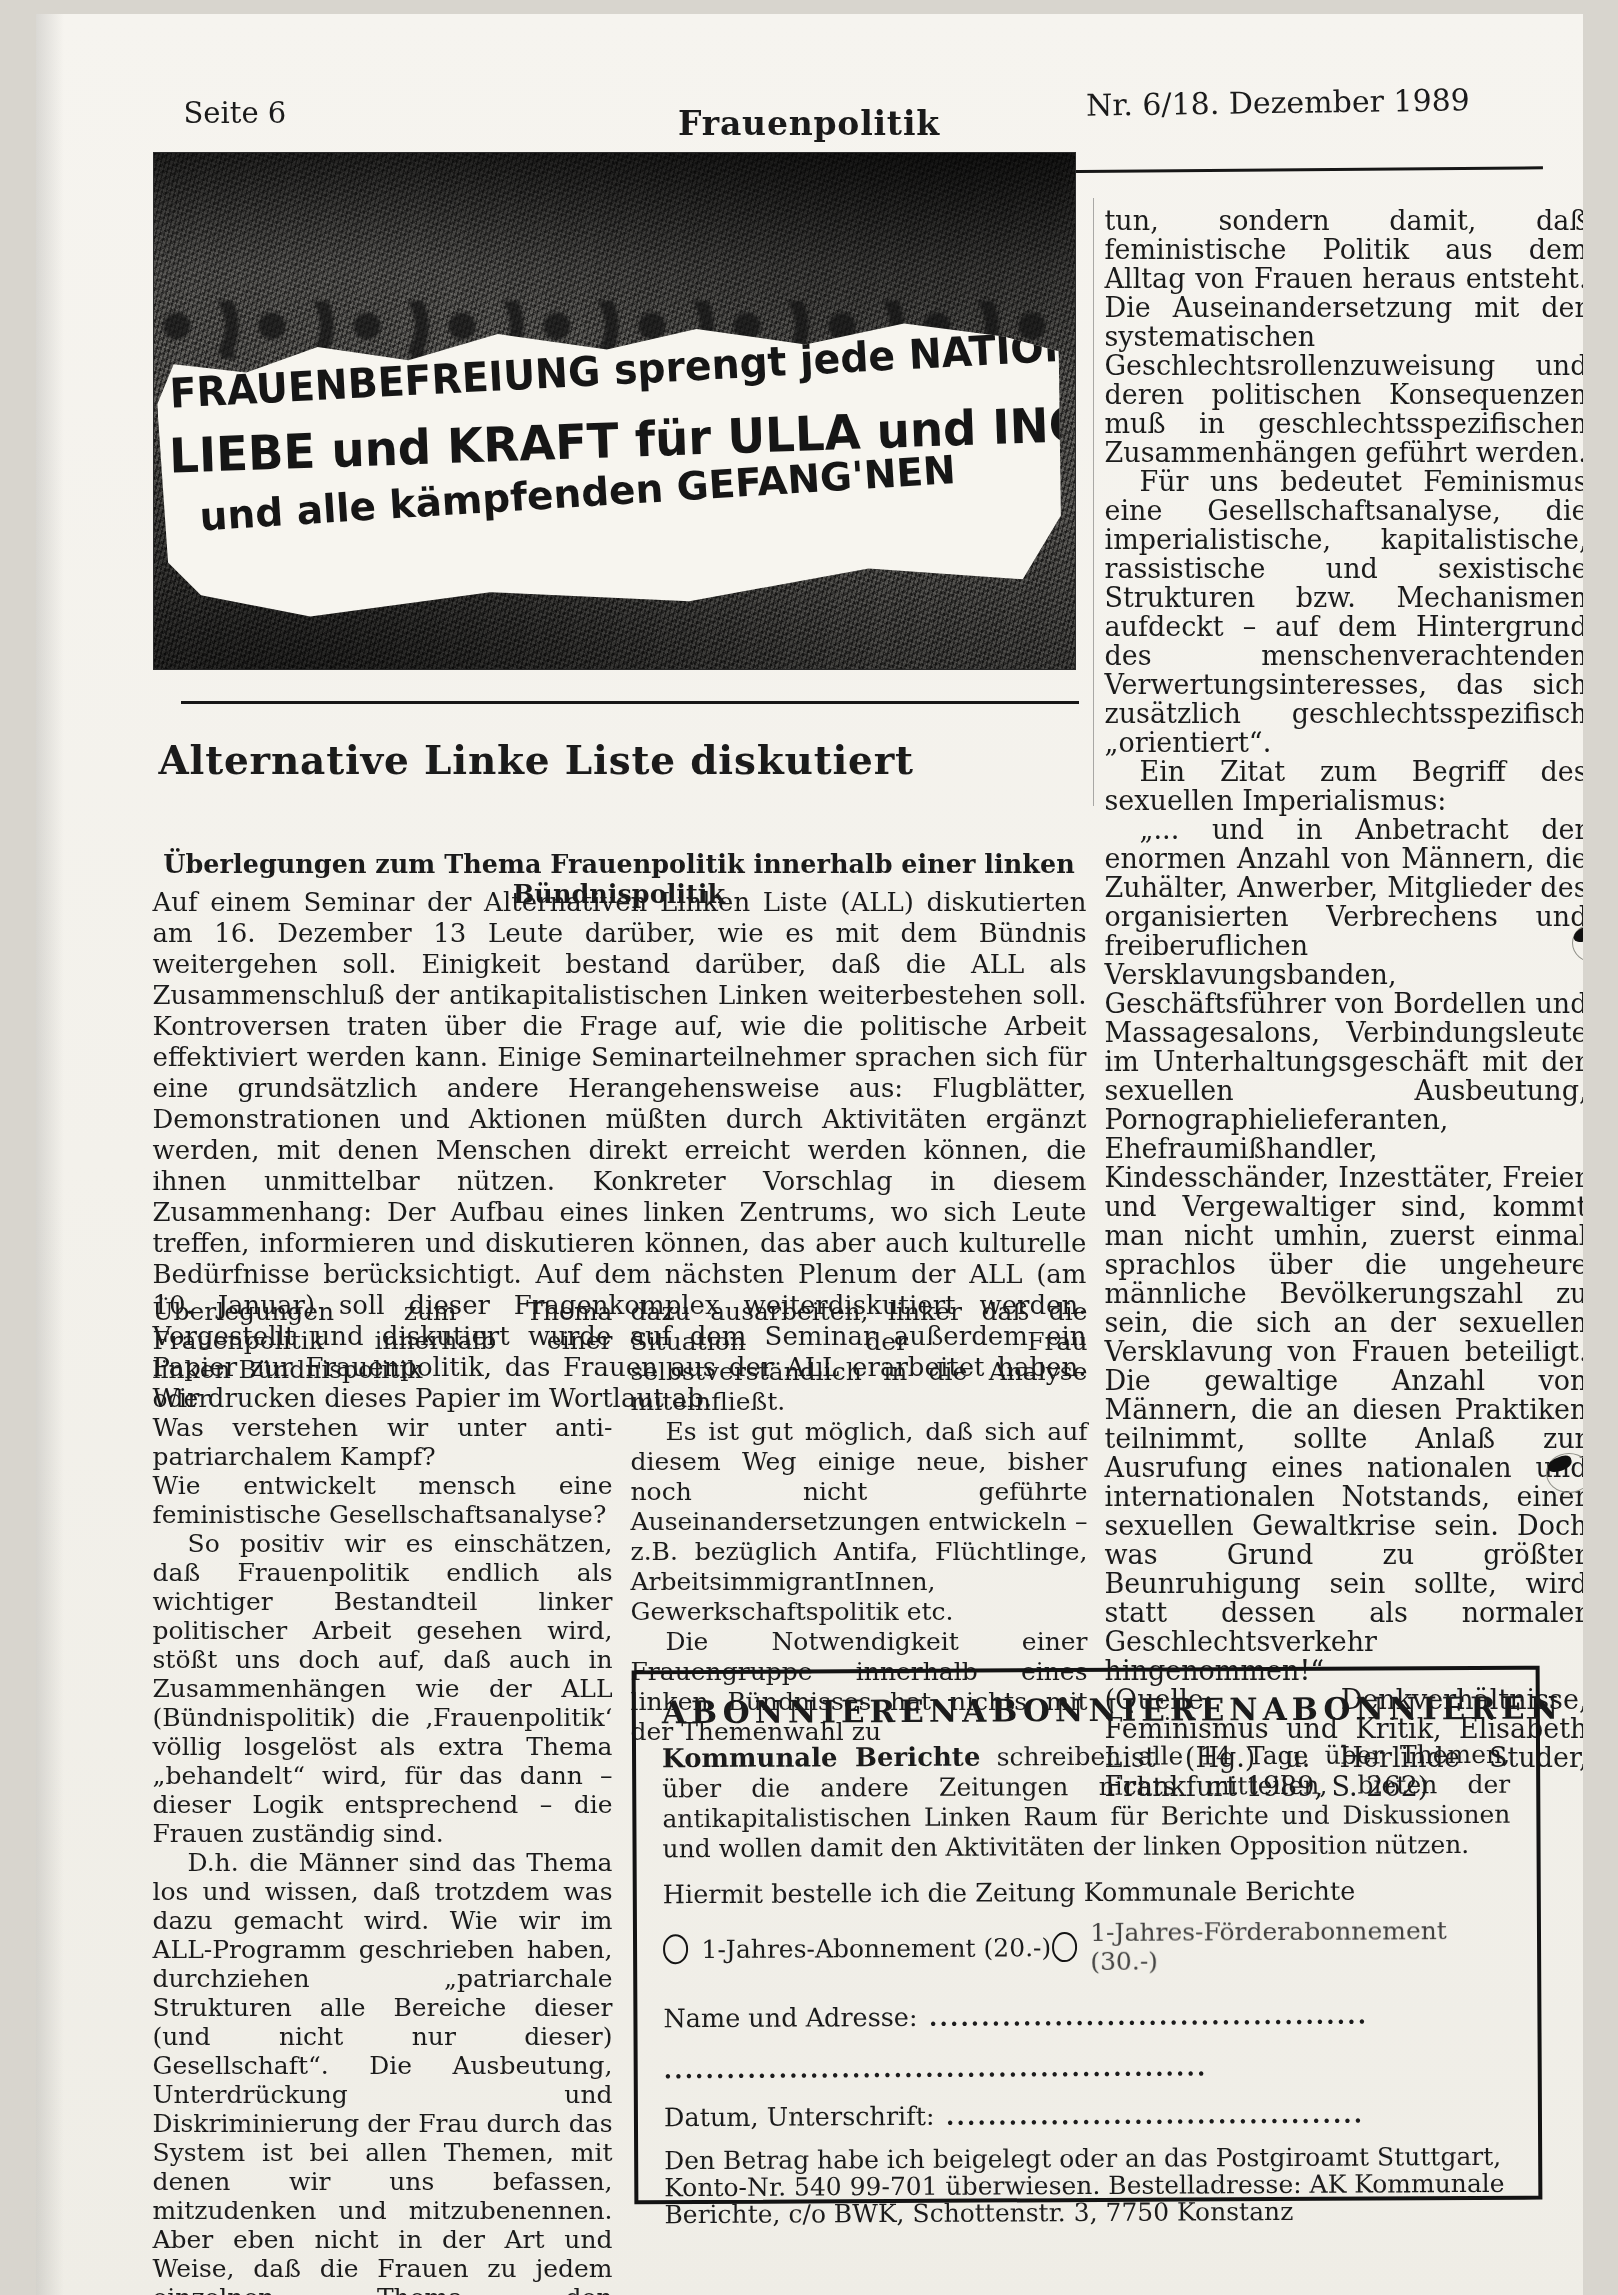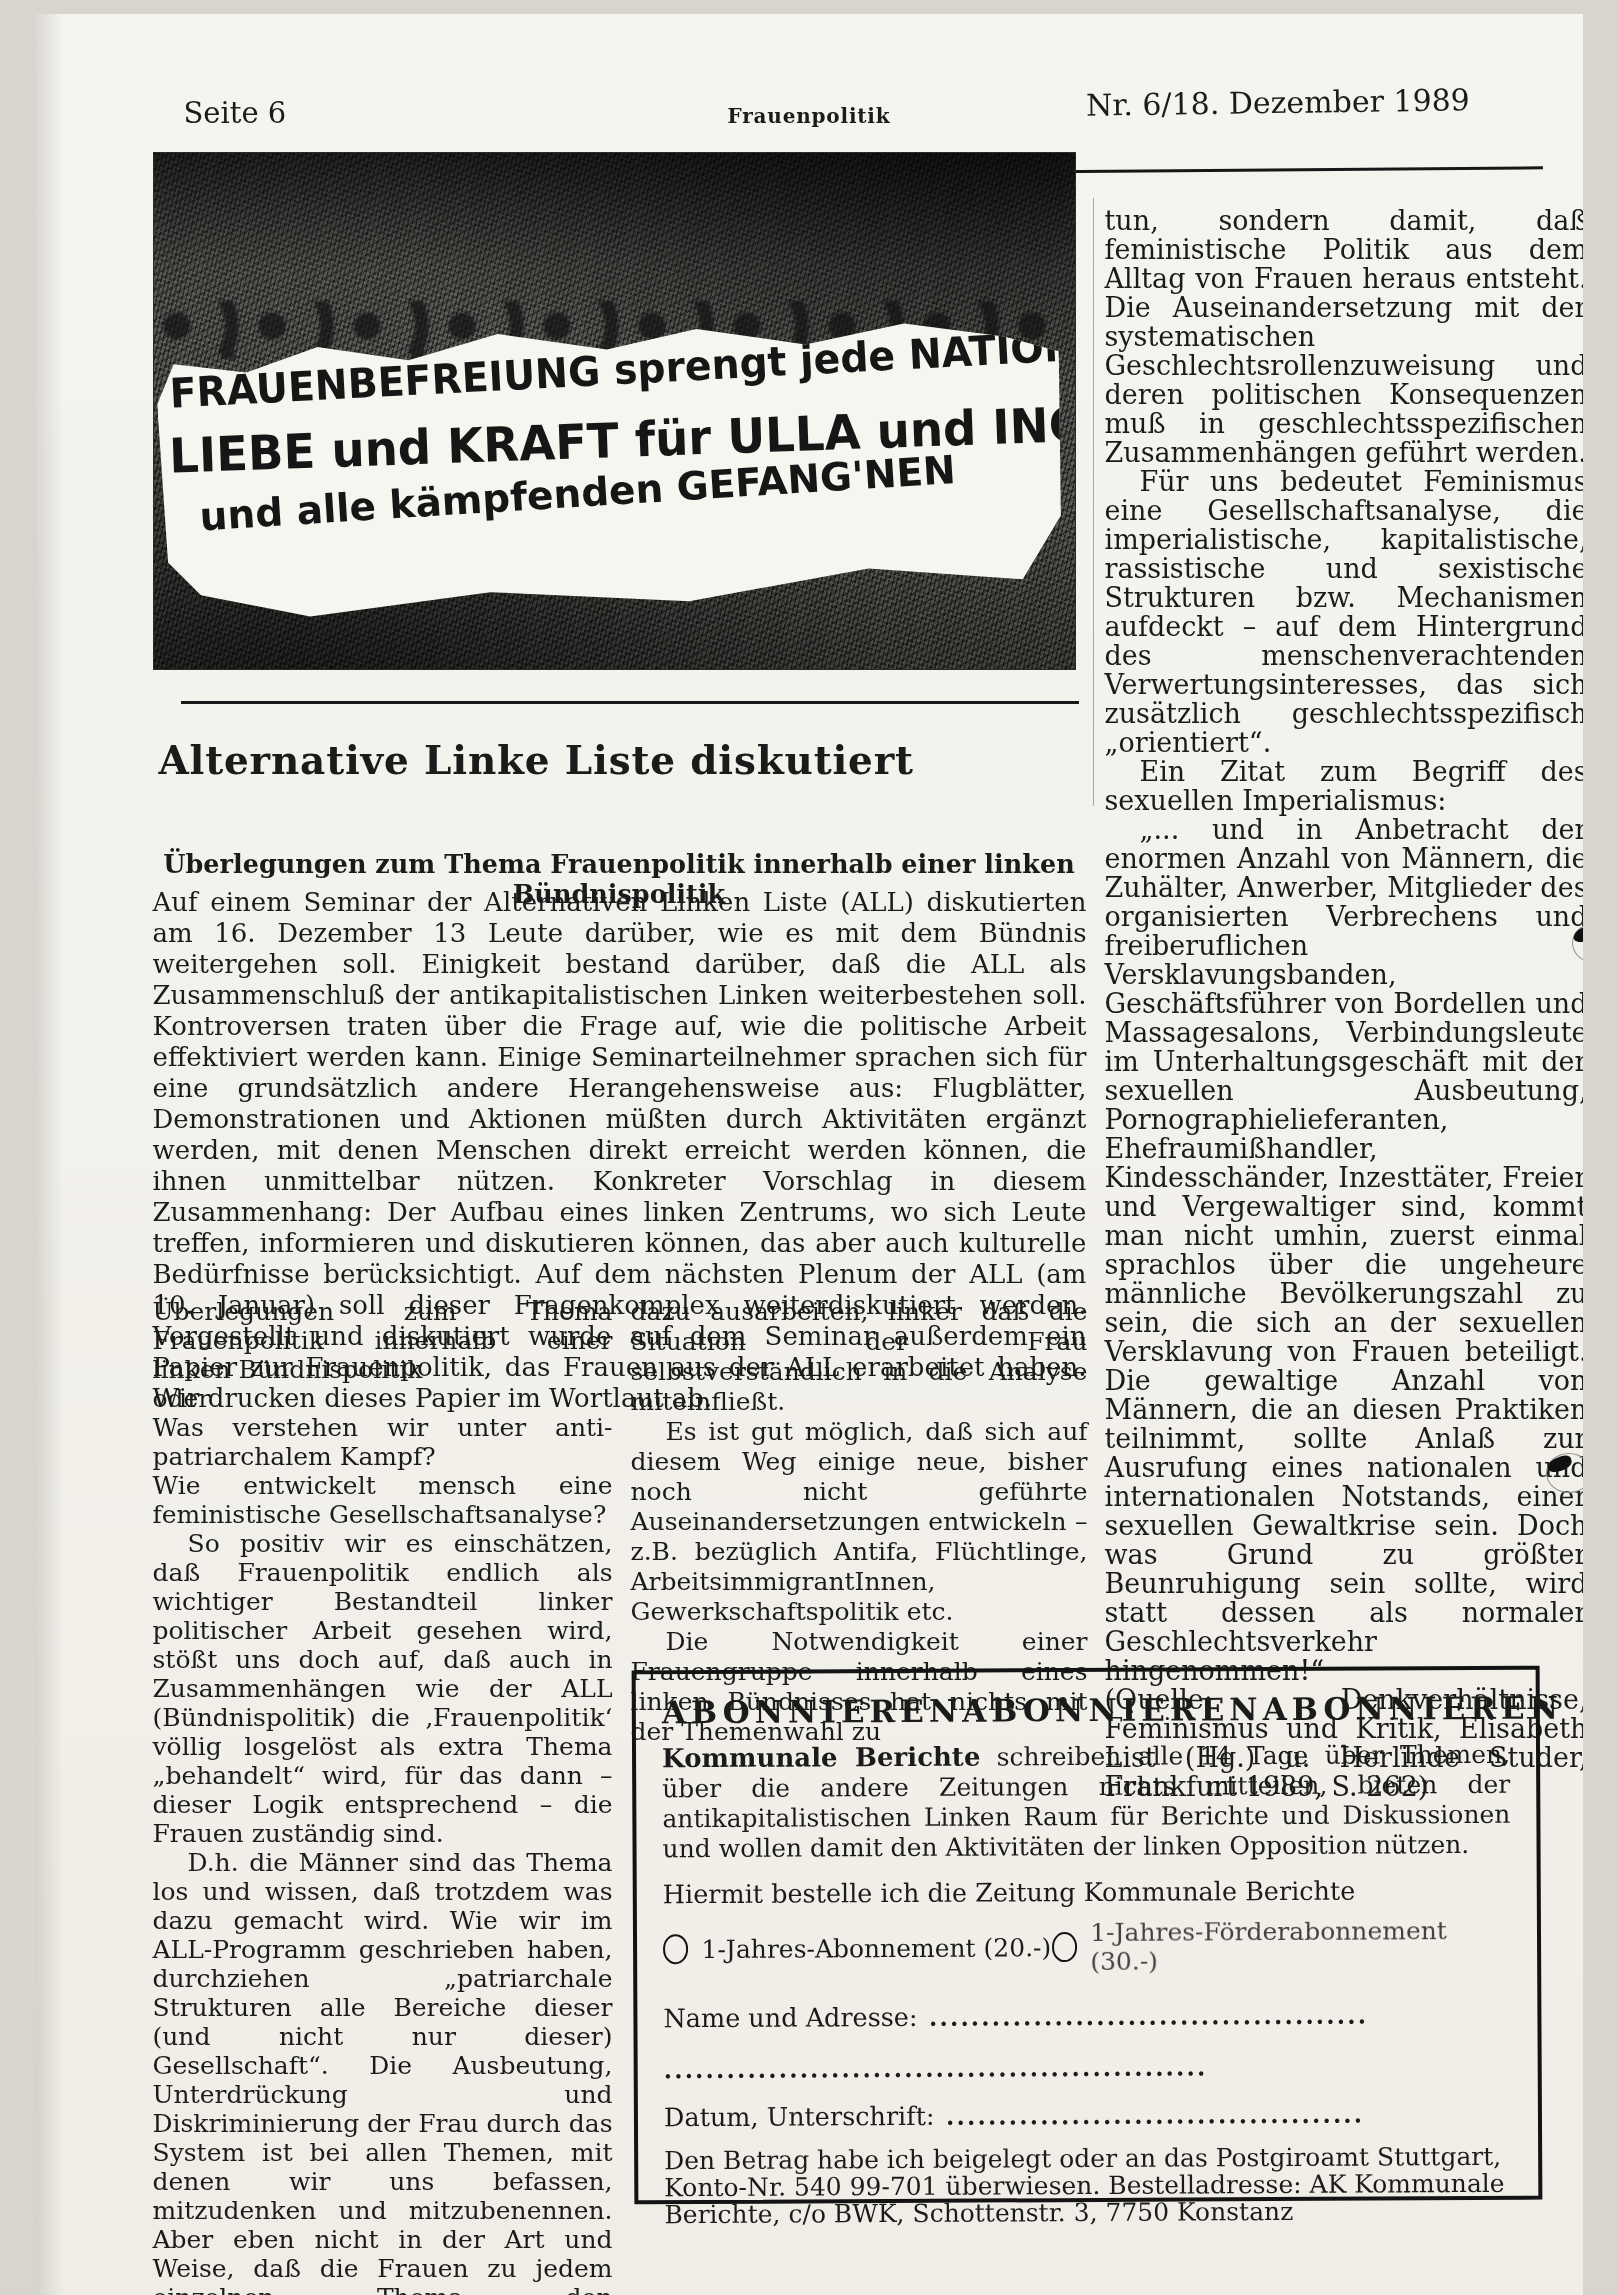--- a/index.html
+++ b/index.html
@@ -5,21 +5,21 @@
   html,body{margin:0;padding:0;background:#d8d5ce;}
   .sheet{
     position:relative;width:1547px;height:2295px;margin:14px auto;
     background:linear-gradient(180deg,#f6f4ef 0%,#f3f1eb 50%,#efede6 100%);
     font-family:"DejaVu Serif", serif;color:#1b1b1b;overflow:hidden;
   }
   .edge-smudge{position:absolute;left:0;top:0;width:28px;height:100%;
     background:linear-gradient(90deg,rgba(70,70,70,.16),rgba(70,70,70,0));}
   
   .hdr-left{position:absolute;left:148px;top:82px;font-size:29px;}
-  .hdr-center{position:absolute;left:0;right:0;top:90px;text-align:center;font-weight:bold;font-size:20px;letter-spacing:0.8px;}
+  .hdr-center{position:absolute;left:0;right:0;top:90px;text-align:center;font-weight:bold;font-size:33px;letter-spacing:0.8px;}
   .hdr-right{position:absolute;right:113px;top:71px;font-size:30px;transform:rotate(-0.8deg);}
   .hdr-rule{position:absolute;left:145px;top:163px;width:1362px;height:3.3px;background:#171717;
     transform:rotate(-0.45deg);transform-origin:left center;}
   
   .photo{position:absolute;left:117px;top:138px;width:921px;height:516px;border:1.6px solid #2a2a2a;overflow:hidden;
     background:
       radial-gradient(ellipse at 15% 110%, rgba(0,0,0,.55), transparent 55%),
       radial-gradient(ellipse at 88% -5%, rgba(0,0,0,.5), transparent 50%),
       linear-gradient(180deg, rgba(5,5,5,.75) 0%, rgba(25,25,25,.4) 22%, rgba(0,0,0,.12) 45%, rgba(0,0,0,.45) 100%),
       repeating-linear-gradient(17deg, rgba(255,255,255,.13) 0 1.6px, transparent 1.6px 5px),

